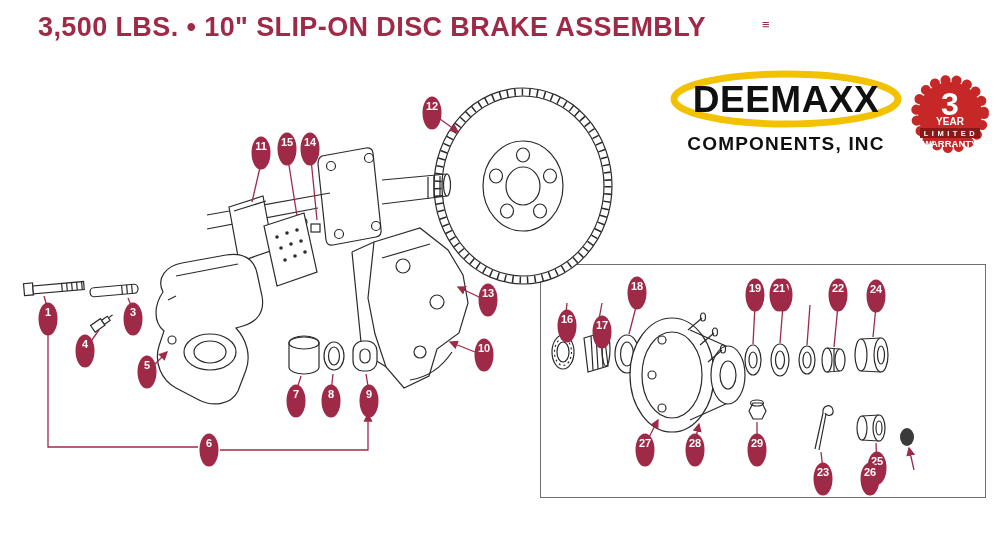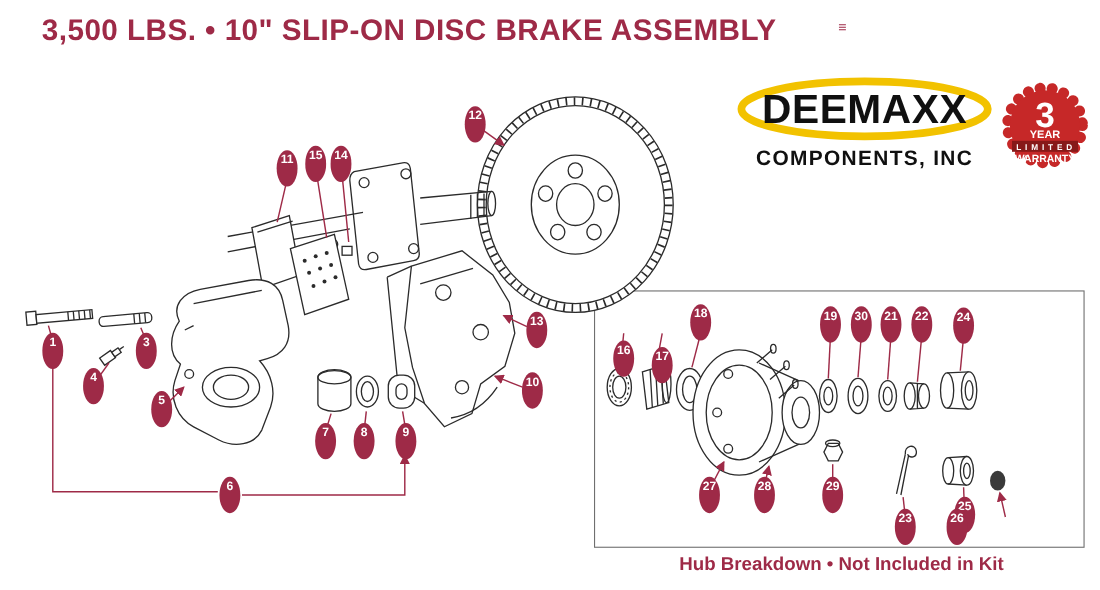--- a/index.html
+++ b/index.html
@@ -297,26 +297,25 @@
       <div class="callout" style="left: 261px; top: 153px;">11</div>
       <div class="callout" style="left: 432px; top: 113px;">12</div>
       <div class="callout" style="left: 488px; top: 300px;">13</div>
       <div class="callout" style="left: 310px; top: 149px;">14</div>
       <div class="callout" style="left: 287px; top: 149px;">15</div>
       <div class="callout" style="left: 567px; top: 279px; margin-top: 47px;">16</div>
       <div class="callout" style="left: 602px; top: 293px; margin-top: 39px;">17</div>
       <div class="callout" style="left: 637px; top: 293px;">18</div>
       <div class="callout" style="left: 755px; top: 295px;">19</div>
       <div class="callout" style="left: 783px; top: 295px;">30</div>
-      <div class="callout" style="left: 810px; top: 295px;">21</div>
+      <div class="callout" style="left: 779px; top: 295px;">21</div>
       <div class="callout" style="left: 838px; top: 295px;">22</div>
       <div class="callout" style="left: 823px; top: 479px;">23</div>
       <div class="callout" style="left: 876px; top: 296px;">24</div>
       <div class="callout" style="left: 877px; top: 468px; text-align: center;">25</div>
       <div class="callout" style="left: 870px; top: 479px;">26</div>
       <div class="callout" style="left: 645px; top: 450px;">27</div>
       <div class="callout" style="left: 695px; top: 450px;">28</div>
       <div class="callout" style="left: 757px; top: 450px;">29</div>
     </div>
 
-  <div class="hub-label">Hub Breakdown • Not Included in Kit</div>
 
 </div>
 
 </body></html>

